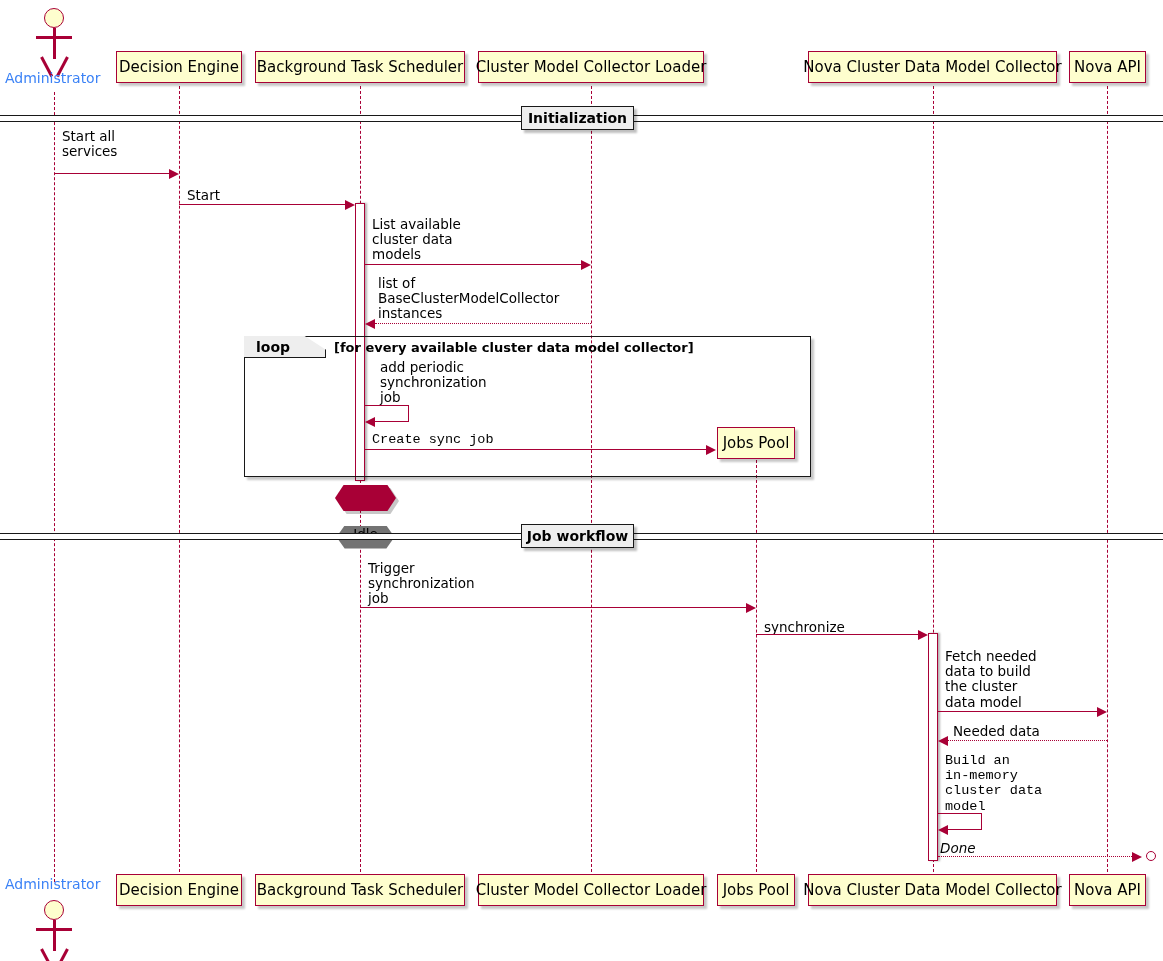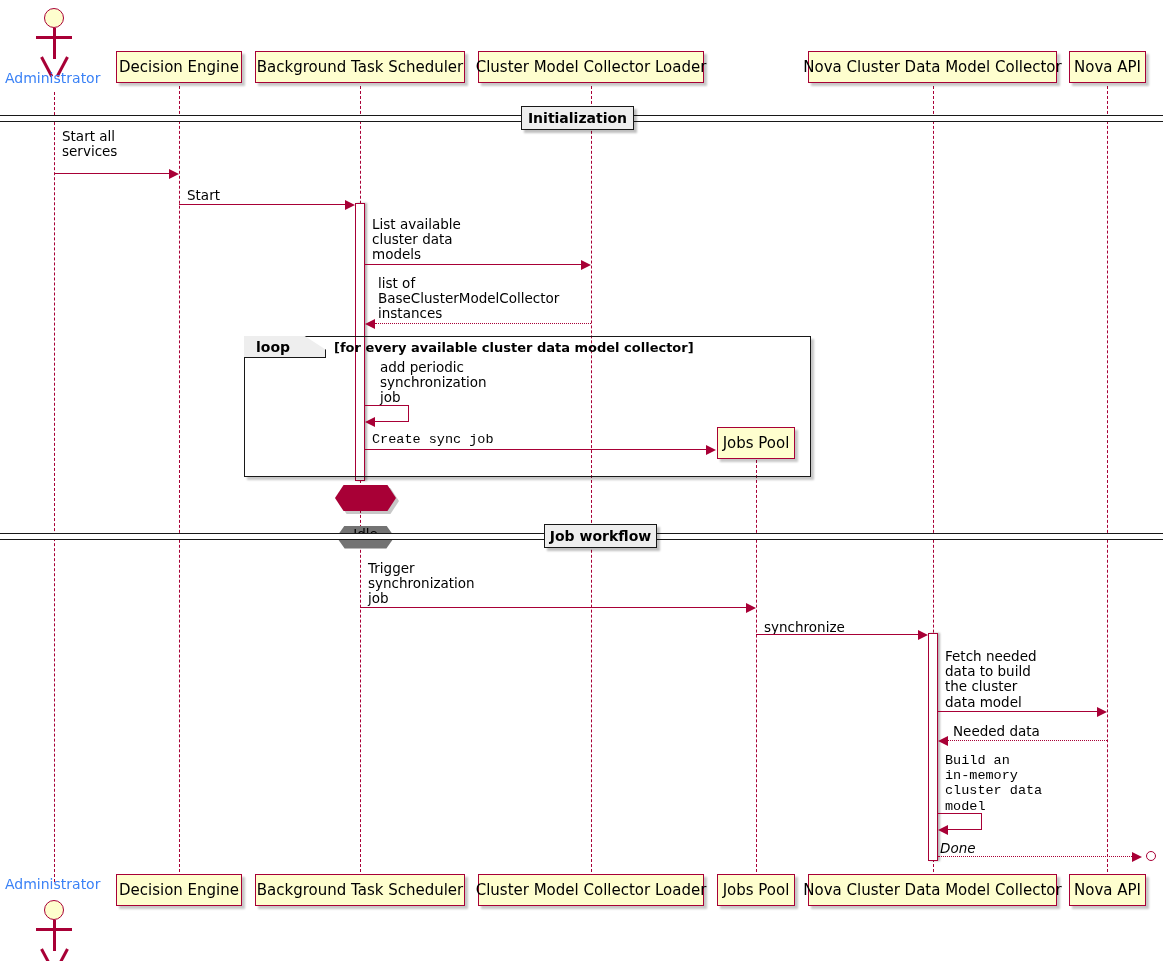--- a/index.html
+++ b/index.html
@@ -229,21 +229,21 @@
   <div>
     <div class="hexshadow" style="left:338px;top:488px;width:61px;height:26px;"></div>
     <div class="hexnote-border" style="left:335px;top:485px;width:61px;height:26px;"></div>
     <div class="hexnote" style="left:336.5px;top:486.5px;width:58px;height:23px;">
         <span>Idle</span>
       </div>
   </div>
 
   <div>
     <div class="divider-rule" style="left:0px;top:533px;width:1163px;"></div>
-    <div class="divider-box" style="left:521px;top:524px;width:113px;height:24px;margin-left:23px;">
+    <div class="divider-box" style="left:521px;top:524px;width:113px;height:24px;">
         <span>Job workflow</span>
       </div>
   </div>
 
   <div>
     <div class="msglabel" style="left:368px;top:561px;">Trigger
 synchronization
 job</div>
     <div class="msgline" style="left:360px;top:607px;width:386px;"></div>
     <div class="arrow-r" style="left:746px;top:602.5px;"></div>

